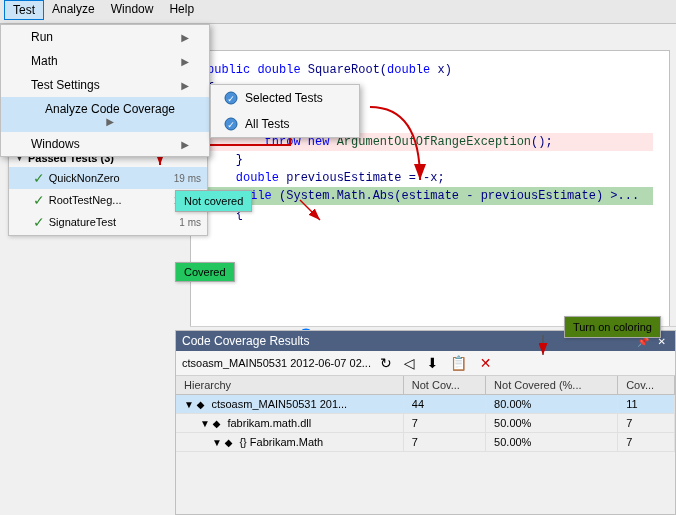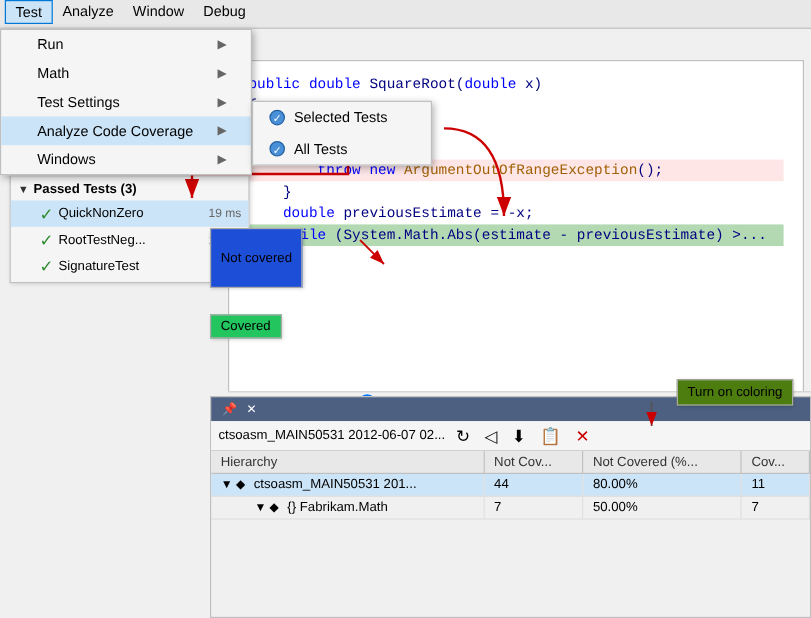--- a/index.html
+++ b/index.html
@@ -46,20 +46,21 @@
     .dropdown-item {
       padding: 5px 20px 5px 30px;
       cursor: pointer;
       display: flex;
       align-items: center;
       justify-content: space-between;
       font-size: 12px;
     }
     .dropdown-item:hover, .dropdown-item.active {
       background: #cce4f7;
+      flex-direction: column;
     }
     .dropdown-item .arrow {
       color: #666;
       font-size: 10px;
     }
 
     
     .submenu {
       position: absolute;
       top: 84px;
@@ -223,21 +224,21 @@
       padding: 10px 16px;
       font-family: 'Consolas', 'Courier New', monospace;
       font-size: 12px;
       line-height: 18px;
       color: #000080;
     }
     .code-line {
       white-space: pre;
     }
     .code-keyword { color: #0000ff; }
-    .code-type { color: #a16207; }
+    .code-type { color: #14532d; }
     .code-highlight-red {
       background: #ffe6e6;
       display: inline-block;
       width: 100%;
     }
     .code-covered {
       background: #b3d9b3;
     }
 
     .zoom-bar {
@@ -256,23 +257,23 @@
     .zoom-slider {
       width: 100px;
       height: 4px;
     }
 
     
     .callout-not-covered {
       position: absolute;
       top: 190px;
       left: 175px;
-      background: #1d4ed8;
+      background: #5eead4;
       border: 1px solid #aaaaaa;
-      padding: 18px 8px;
+      padding: 4px 8px;
       font-size: 11px;
       box-shadow: 1px 1px 3px rgba(0,0,0,0.2);
       z-index: 50;
     }
     .callout-covered {
       position: absolute;
       top: 262px;
       left: 175px;
       background: #22c55e;
       border: 1px solid #aaaaaa;
@@ -364,21 +365,21 @@
       margin-right: 4px;
     }
   </style>
 </head>
 <body>
 
 <div class="menu-bar">
   <span class="menu-item active">Test</span>
   <span class="menu-item">Analyze</span>
   <span class="menu-item">Window</span>
-  <span class="menu-item">Debug</span>
+  <span class="menu-item">Help</span>
 </div>
 
 <div class="dropdown-menu">
   <div class="dropdown-item">
     <span>Run</span>
     <span class="arrow">▶</span>
   </div>
   <div class="dropdown-item">
     <span>Math</span>
     <span class="arrow">▶</span>
@@ -514,20 +515,21 @@
 
   <path d="M 370 107 Q 420 107 420 180" stroke="#cc0000" stroke-width="2" fill="none" marker-end="url(#arrowhead-red)"></path>
 
   <path d="M 300 200 L 320 220" stroke="#cc0000" stroke-width="1.5" fill="none" marker-end="url(#arrowhead-red)"></path>
 
   <path d="M 543 335 L 543 355" stroke="#555" stroke-width="1.5" fill="none" marker-end="url(#arrowhead-red)"></path>
 </svg>
 
 <div class="coverage-panel">
   <div class="coverage-title-bar">
+    <span>Code Coverage Results</span>
     <div class="panel-controls">
       <button class="panel-btn">📌</button>
       <button class="panel-btn">✕</button>
     </div>
   </div>
   <div class="coverage-toolbar">
     <span>ctsoasm_MAIN50531 2012-06-07 02...</span>
     <button class="cov-btn">↻</button>
     <button class="cov-btn">◁</button>
     <button class="cov-btn">⬇</button>
@@ -547,20 +549,29 @@
       <tr class="selected">
         <td>
           <span class="row-icon">▼ ◆</span>
           <span>ctsoasm_MAIN50531 201...</span>
         </td>
         <td>44</td>
         <td>80.00%</td>
         <td>11</td>
       </tr>
       <tr>
+        <td style="padding-left: 24px;">
+          <span class="row-icon">▼ ◆</span>
+          <span>fabrikam.math.dll</span>
+        </td>
+        <td>7</td>
+        <td>50.00%</td>
+        <td>7</td>
+      </tr>
+      <tr>
         <td style="padding-left: 36px;">
           <span class="row-icon">▼ ◆</span>
           <span>{} Fabrikam.Math</span>
         </td>
         <td>7</td>
         <td>50.00%</td>
         <td>7</td>
       </tr>
     </tbody>
   </table>

